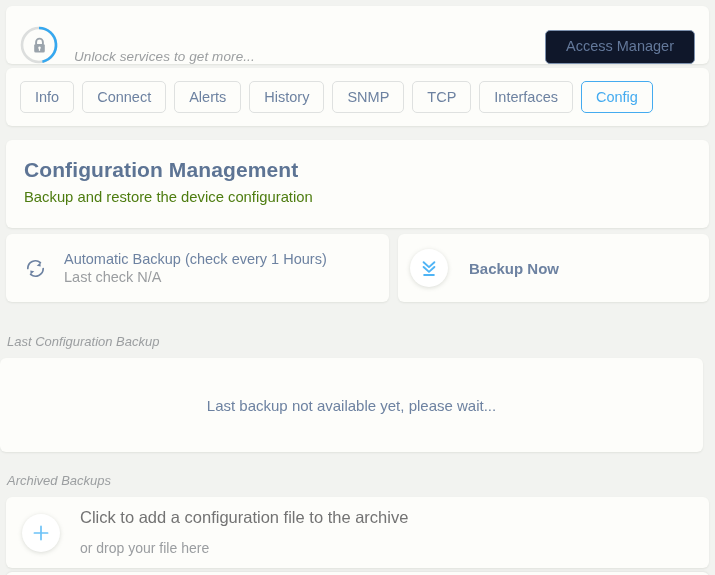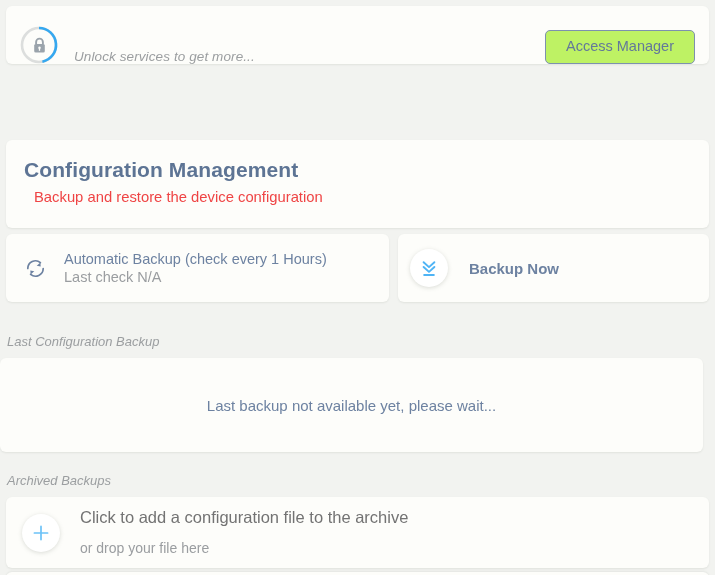--- a/index.html
+++ b/index.html
@@ -61,21 +61,21 @@
     margin-left: 16px;
     font-style: italic;
     font-size: 13.5px;
     color: #9b9ea0;
     letter-spacing: 0.1px;
   }
   .access-manager-btn {
     margin-left: auto;
     border: 1px solid #7d91ae;
     color: #63789a;
-    background: #bef264;
+    background: #0f172a;
     border-radius: 5px;
     font-size: 14.5px;
     padding: 8px 20px;
     cursor: pointer;
     font-family: "Liberation Sans", sans-serif;
     line-height: 1.1;
   }
 
   
   .tab-bar {
@@ -120,23 +120,22 @@
   .panel-title {
     font-size: 21px;
     font-weight: bold;
     color: #5d7494;
     letter-spacing: 0.1px;
     line-height: 1.2;
   }
   .panel-subtitle {
     margin-top: 7px;
     font-size: 14.8px;
-    color: #ef4444;
+    color: #4d7c0f;
     line-height: 1.2;
-    margin-left: 10px;
   }
 
   
   .action-row {
     position: absolute;
     left: 6px;
     top: 234px;
     width: 703px;
     height: 68px;
     display: flex;
@@ -279,20 +278,30 @@
           <rect x="6.85" cy="0" y="11.2" width="1.3" height="2.6" fill="#fdfdfa"></rect>
         </svg>
       </span>
     </div>
 
     <span class="unlock-text">Unlock services to get more...</span>
 
     <button class="access-manager-btn">Access Manager</button>
   </div>
 
+  <div class="card tab-bar">
+    <button class="tab">Info</button>
+    <button class="tab">Connect</button>
+    <button class="tab">Alerts</button>
+    <button class="tab">History</button>
+    <button class="tab">SNMP</button>
+    <button class="tab">TCP</button>
+    <button class="tab">Interfaces</button>
+    <button class="tab active">Config</button>
+  </div>
 
   <div class="card config-panel">
     <div class="panel-title">Configuration Management</div>
     <div class="panel-subtitle">Backup and restore the device configuration</div>
   </div>
 
   <div class="action-row">
 
     <div class="card action-cell auto-backup">
       <span class="sync-icon">

